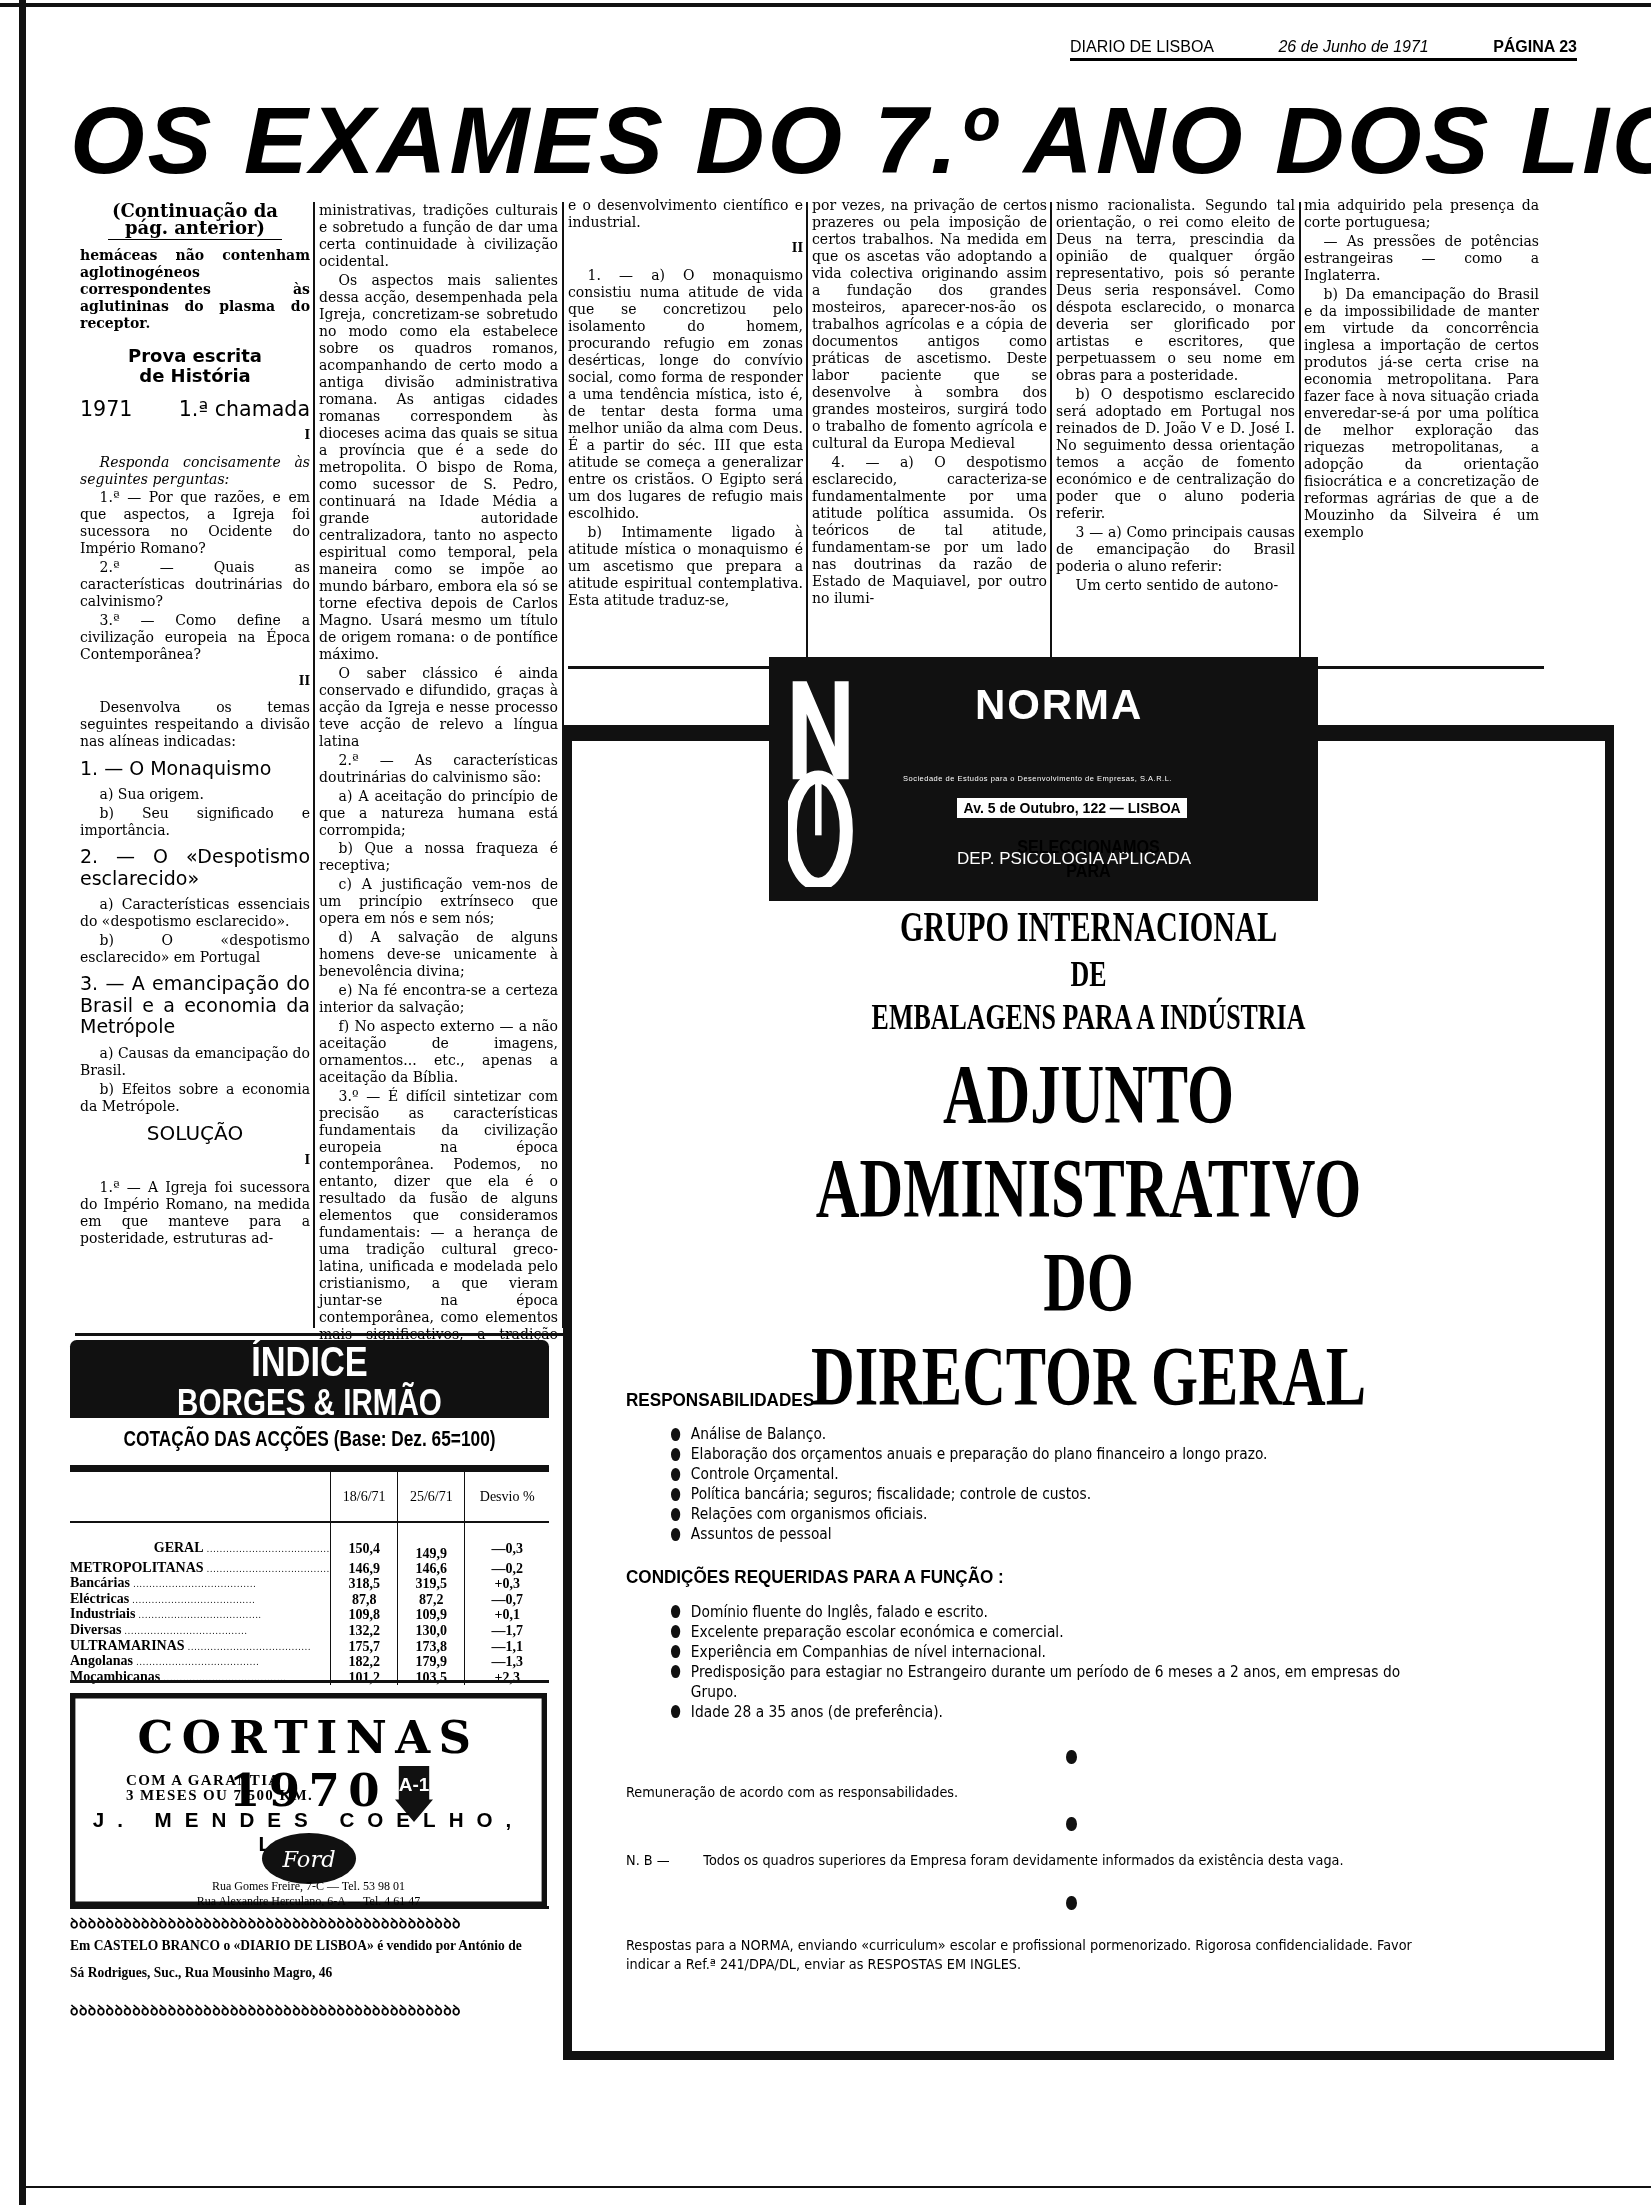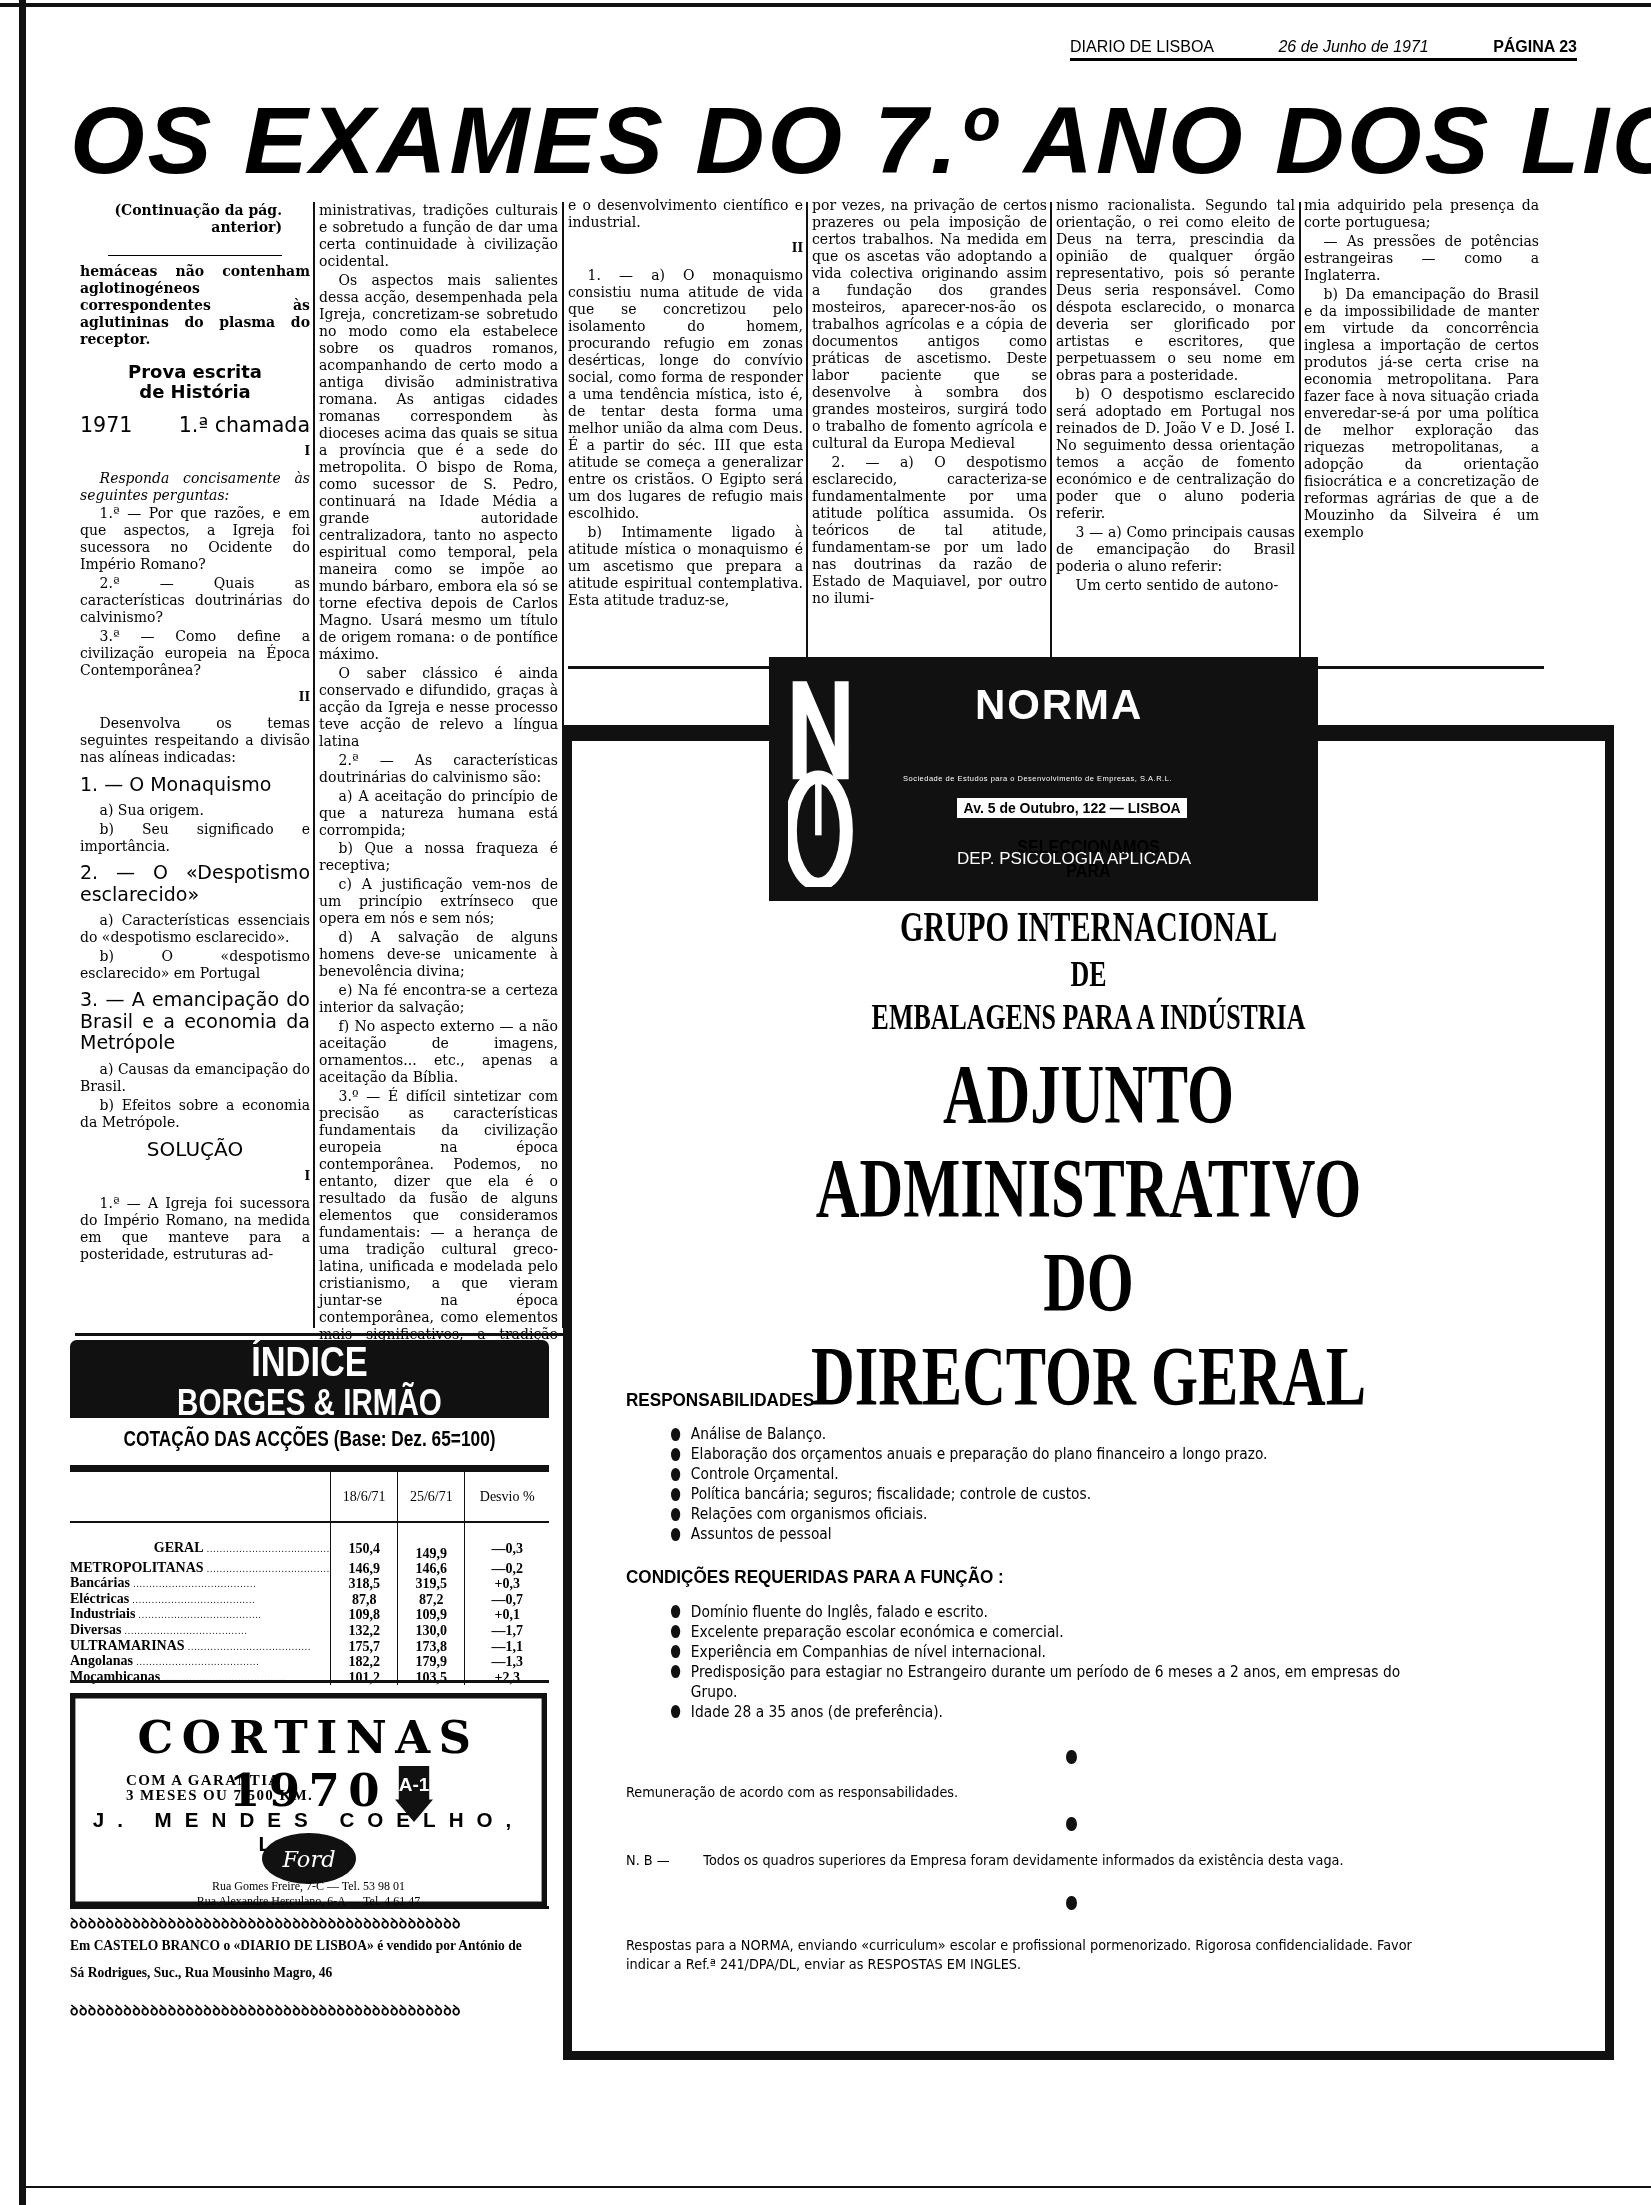--- a/index.html
+++ b/index.html
@@ -14,22 +14,22 @@
   .masthead .date { font-style: italic; }
   .masthead .page { font-weight: bold; }
   .headline { left: 70px; top: 101px; width: 1553px; height: 80px; font-family: "Liberation Sans", sans-serif;
               font-weight: bold; font-style: italic; font-size: 94px; line-height: 80px; letter-spacing: 2.8px;
               transform: scaleX(1.02); transform-origin: left; white-space: nowrap; text-align: center; }
   .col { font-size: 14px; line-height: 17px; text-align: justify; }
   .col p { margin: 0 0 1.9px 0; text-indent: 1.4em; }
   .col p.noind { text-indent: 0; }
   .vrule { width: 1.9px; background: #111; }
   .hrule { height: 2.8px; background: #111; }
-  .cont { font-weight: bold; font-size: 14px; text-align: right; border-bottom: 1.4px solid #000;
-          padding-bottom: 19px; margin: 0 28px 6.6px 28px; }
+  .cont { font-weight: bold; font-size: 18px; text-align: center; border-bottom: 1.4px solid #000;
+          padding-bottom: 3px; margin: 0 28px 6.6px 28px; }
   .prova { font-family: "DejaVu Sans", sans-serif; font-weight: bold; font-size: 18px; line-height: 20.6px; text-align: center; margin: 14px 0; }
   .chamada { font-family: "DejaVu Sans", sans-serif; font-size: 20.6px; display: flex; justify-content: space-between; margin: 7.5px 0; }
   .roman { text-align: right; font-weight: bold; font-size: 12px; margin: 9.4px 0; }
   .topic { font-family: "DejaVu Sans", sans-serif; font-size: 19px; line-height: 21.6px; margin: 7.5px 0 6.6px 0; }
   .italic-q { font-style: italic; }
   .solucao { font-family: "DejaVu Sans", sans-serif; font-size: 20px; text-align: center; margin: 10.3px 0; }
 
   
   .indice-black { background: #111; color: #fff; text-align: center; font-family: "Liberation Sans", sans-serif;
                   font-weight: bold; }
@@ -149,21 +149,21 @@
   <p class="noind">e o desenvolvimento científico e industrial.</p>
   <div class="roman">II</div>
   <p>1. — a) O monaquismo consistiu numa atitude de vida que se concretizou pelo isolamento do homem, procurando refugio em zonas desérticas, longe do convívio social, como forma de responder a uma tendência mística, isto é, de tentar desta forma uma melhor união da alma com Deus. É a partir do séc. III que esta atitude se começa a generalizar entre os cristãos. O Egipto será um dos lugares de refugio mais escolhido.</p>
   <p>b) Intimamente ligado à atitude mística o monaquismo é um ascetismo que prepara a atitude espiritual contemplativa. Esta atitude traduz-se,</p>
 </div>
 
 <div class="abs vrule" style="left:806px; top:202px; height:457px;"></div>
 
 <div class="abs col" style="left:812px; top:197px; width:235px;">
   <p class="noind">por vezes, na privação de certos prazeres ou pela imposição de certos trabalhos. Na medida em que os ascetas vão adoptando a vida colectiva originando assim a fundação dos grandes mosteiros, aparecer-nos-ão os trabalhos agrícolas e a cópia de documentos antigos como práticas de ascetismo. Deste labor paciente que se desenvolve à sombra dos grandes mosteiros, surgirá todo o trabalho de fomento agrícola e cultural da Europa Medieval</p>
-  <p>2. — a) O despotismo esclarecido, caracteriza-se fundamentalmente por uma atitude política assumida. Os teóricos de tal atitude, fundamentam-se por um lado nas doutrinas da razão de Estado de Maquiavel, por outro no ilumi-</p>
+  <p>4. — a) O despotismo esclarecido, caracteriza-se fundamentalmente por uma atitude política assumida. Os teóricos de tal atitude, fundamentam-se por um lado nas doutrinas da razão de Estado de Maquiavel, por outro no ilumi-</p>
 </div>
 
 <div class="abs vrule" style="left:1050px; top:202px; height:457px;"></div>
 
 <div class="abs col" style="left:1056px; top:197px; width:239px;">
   <p class="noind">nismo racionalista. Segundo tal orientação, o rei como eleito de Deus na terra, prescindia da opinião de qualquer órgão representativo, pois só perante Deus seria responsável. Como déspota esclarecido, o monarca deveria ser glorificado por artistas e escritores, que perpetuassem o seu nome em obras para a posteridade.</p>
   <p>b) O despotismo esclarecido será adoptado em Portugal nos reinados de D. João V e D. José I. No seguimento dessa orientação temos a acção de fomento económico e de centralização do poder que o aluno poderia referir.</p>
   <p>3 — a) Como principais causas de emancipação do Brasil poderia o aluno referir:</p>
   <p>Um certo sentido de autono-</p>
 </div>

